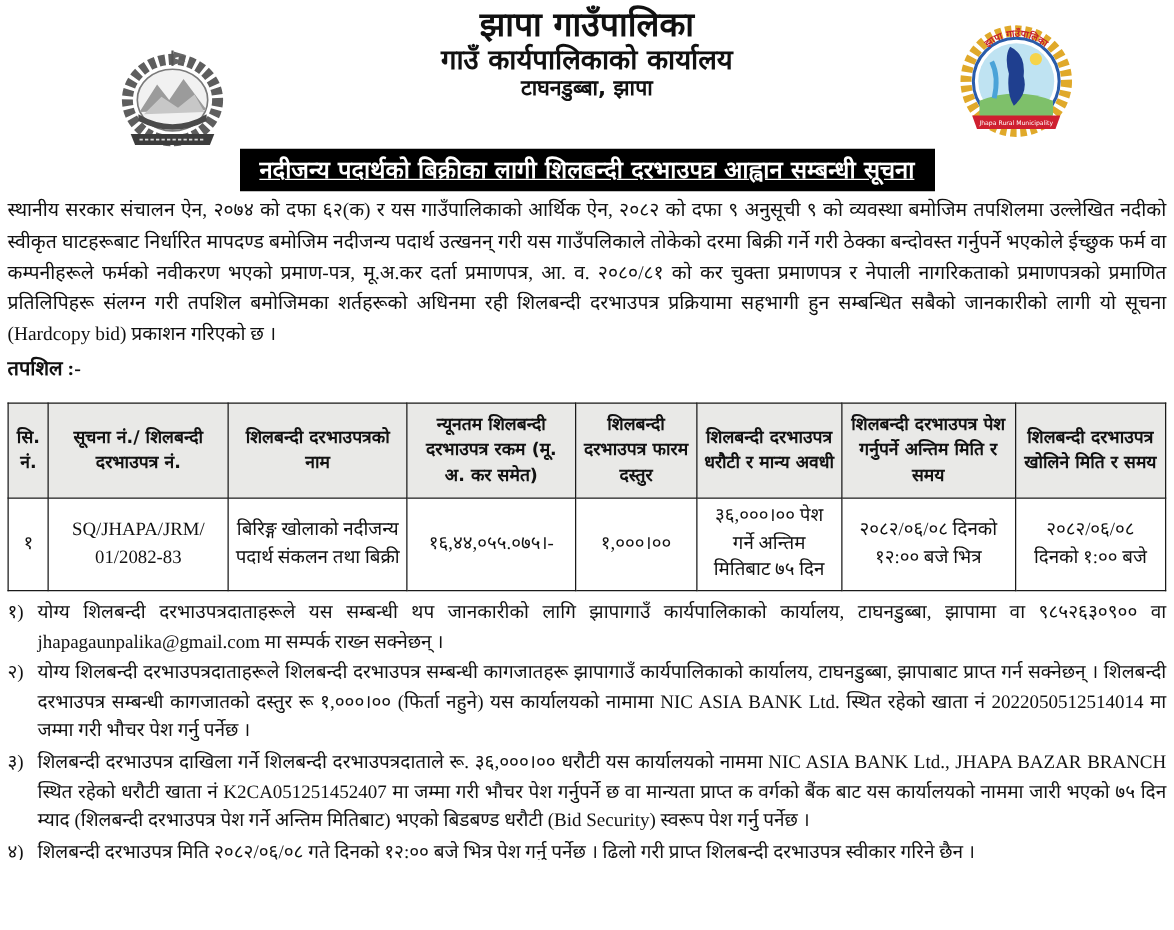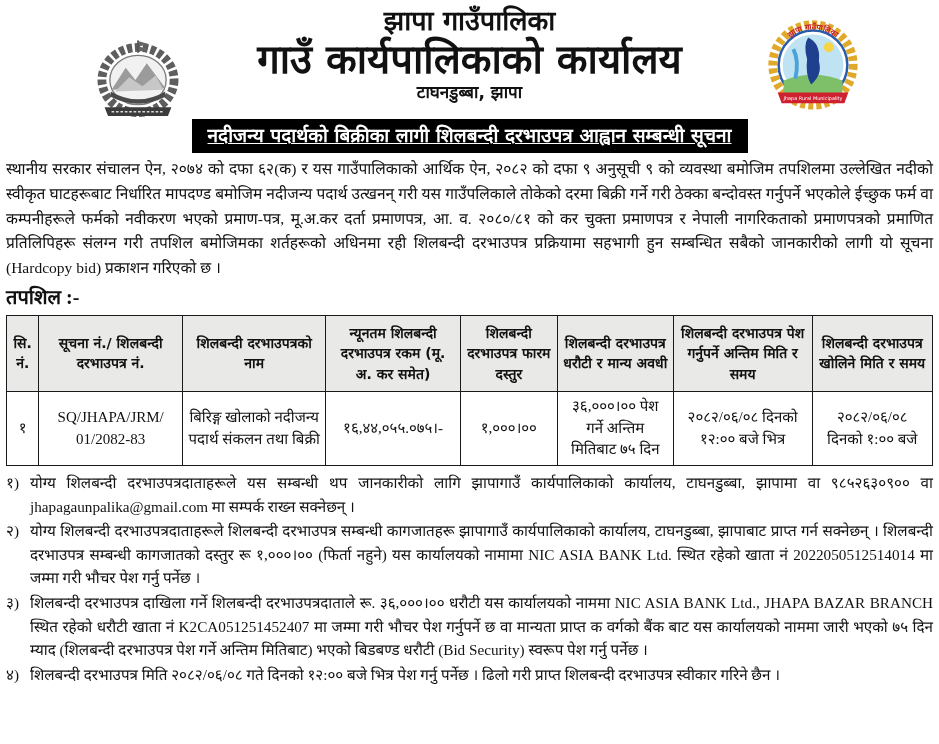--- a/index.html
+++ b/index.html
@@ -9,46 +9,46 @@
     position:relative; width:939px; height:688px; margin:0 auto;
     background:#fff; overflow:hidden; padding:4px 6px;
   }
 
   
   .header { position:relative; height:112px; }
   .logo-left  { position:absolute; left:88px;  top:34px; width:88px; height:84px; }
   .logo-right { position:absolute; right:70px; top:6px;  width:100px; height:102px; }
   .header-center { text-align:center; padding-top:2px; }
   .org-name    { font-family:"DejaVu Sans",sans-serif; font-weight:bold; font-size:27px; line-height:1.1; }
-  .office-name { font-family:"DejaVu Sans",sans-serif; font-weight:bold; font-size:40px; line-height:1.15; }
+  .office-name { font-family:"DejaVu Sans",sans-serif; font-weight:bold; font-size:22px; line-height:1.15; }
   .addr { font-family:"DejaVu Sans",sans-serif; font-weight:bold; font-size:17px; line-height:1.25;text-align:center; }
 
   
   .title-wrap { text-align:center; margin-top:3px; }
   .title-bar {
     display:inline-block; background:#000; color:#fff;
     font-family:"DejaVu Sans",sans-serif; font-weight:bold; font-size:19px;
     padding:3px 16px 5px 16px;
     text-decoration:underline;
   }
   .date-line {
     text-align:center; font-family:"DejaVu Sans",sans-serif;
     font-weight:bold; font-size:16.5px; margin-top:5px;
   }
 
   
   .body-par {
     margin-top:4px; text-align:justify;
     font-size:15.5px; line-height:1.6;
   }
-  .tapasil { font-weight:bold; font-size:20px; margin-top:2px; }
+  .tapasil { font-weight:bold; font-size:16px; margin-top:2px; }
 
   
   table.detail {
-    width:100%; border-collapse:collapse; margin-top:5px;
+    width:100%; border-collapse:collapse; margin-top:17px;
     font-size:14.5px;
   }
   table.detail th, table.detail td {
     border:1.6px solid #1a1a1a; text-align:center; vertical-align:middle;
     padding:4px 5px; line-height:1.45;
   }
   table.detail th {
     background:#e9e9e7; font-family:"DejaVu Sans",sans-serif;
     font-weight:bold; font-size:14px; height:76px;
   }

